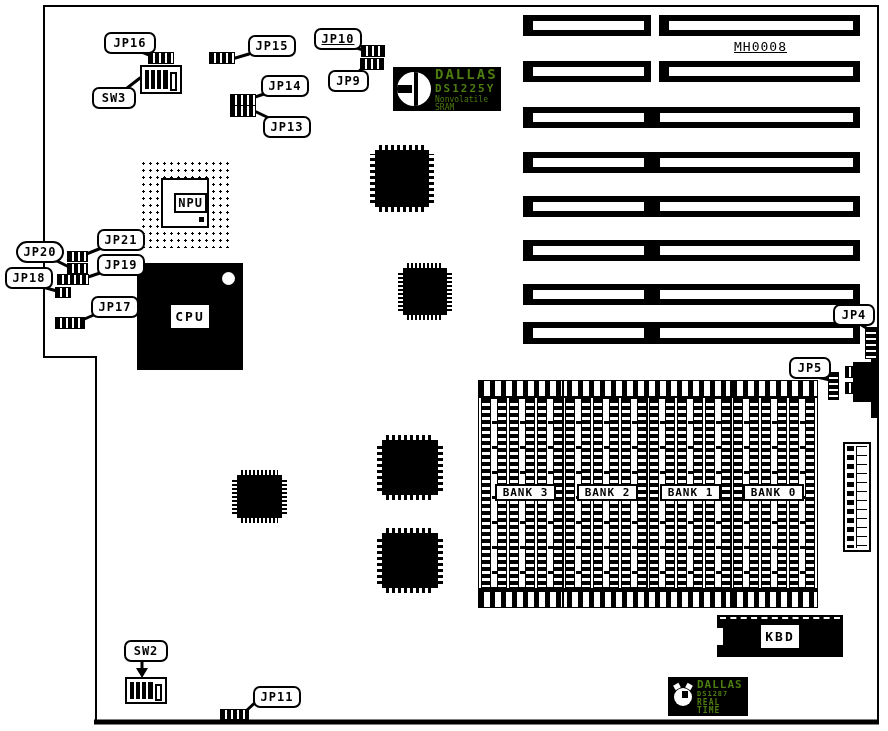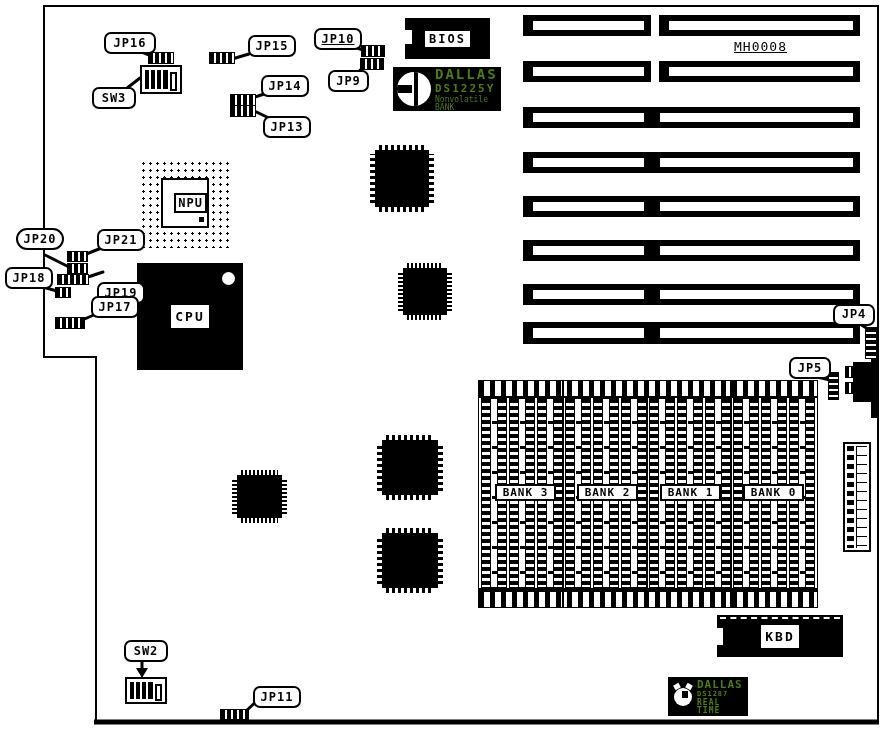--- a/index.html
+++ b/index.html
@@ -155,30 +155,27 @@
   <div class="slot" style="left:650px;top:196px;width:210px;height:21px"></div>
   <div class="slot" style="left:523px;top:240px;width:128px;height:21px"></div>
   <div class="slot" style="left:650px;top:240px;width:210px;height:21px"></div>
   <div class="slot" style="left:523px;top:284px;width:128px;height:21px"></div>
   <div class="slot" style="left:650px;top:284px;width:210px;height:21px"></div>
   <div class="slot" style="left:523px;top:322px;width:128px;height:22px"></div>
   <div class="slot" style="left:650px;top:322px;width:210px;height:22px"></div>
 
   <div class="partno" style="left:734px;top:39px;">MH0008</div>
 
-  <div class="chip bios" style="left:405px;top:18px;width:85px;height:41px;">
-    <span class="chiplabel" style="border-width:1px;font-size:12px">BIOS</span>
-  </div>
 
   <div class="dallas" style="left:393px;top:67px;width:108px;height:44px;">
     <span class="dlogo"></span>
     <span class="dtxt">
       <span class="l1" style="display:block">DALLAS</span>
       <span class="l2" style="display:block">DS1225Y</span>
-      <span class="l3" style="display:block">Nonvolatile BANK</span>
+      <span class="l3" style="display:block">Nonvolatile SRAM</span>
     </span>
   </div>
 
   <div class="pga" style="left:138px;top:158px;width:92px;height:90px;">
     <div class="pga-inner" style="left:23px;top:20px;width:44px;height:46px;">
       <span class="chiplabel" style="font-size:12px;letter-spacing:1px;padding:0 2px;">NPU</span>
       <span class="pga-dot"></span>
     </div>
   </div>
 
@@ -352,22 +349,22 @@
   <div class="jmpv" style="left:828px;top:372px;width:9px;height:26px;"></div>
 
   <div class="callout" style="left:104px;top:32px;width:44px;">JP16</div>
   <div class="callout" style="left:92px;top:87px;width:36px;">SW3</div>
   <div class="callout" style="left:240px;top:35px;width:40px;margin-left:8px;">JP15</div>
   <div class="callout" style="left:314px;top:28px;width:40px;text-decoration:underline;">JP10</div>
   <div class="callout" style="left:328px;top:70px;width:33px;">JP9</div>
   <div class="callout" style="left:261px;top:75px;width:40px;">JP14</div>
   <div class="callout" style="left:263px;top:116px;width:40px;">JP13</div>
   <div class="callout" style="left:97px;top:229px;width:40px;">JP21</div>
-  <div class="callout" style="left:16px;top:228px;width:40px;border-radius:11px;">JP20</div>
-  <div class="callout" style="left:97px;top:254px;width:40px;margin-top:28px;">JP19</div>
+  <div class="callout" style="left:16px;top:241px;width:40px;border-radius:11px;">JP20</div>
+  <div class="callout" style="left:97px;top:254px;width:40px;">JP19</div>
   <div class="callout" style="left:5px;top:267px;width:40px;">JP18</div>
   <div class="callout" style="left:91px;top:296px;width:40px;">JP17</div>
-  <div class="callout" style="left:833px;top:304px;width:34px;font-family:Liberation Mono, monospace;">JP4</div>
+  <div class="callout" style="left:833px;top:304px;width:34px;">JP4</div>
   <div class="callout" style="left:789px;top:357px;width:34px;">JP5</div>
   <div class="callout" style="left:124px;top:640px;width:36px;">SW2</div>
   <div class="callout" style="left:253px;top:686px;width:40px;">JP11</div>
 
 </div>
 
 </body></html>

